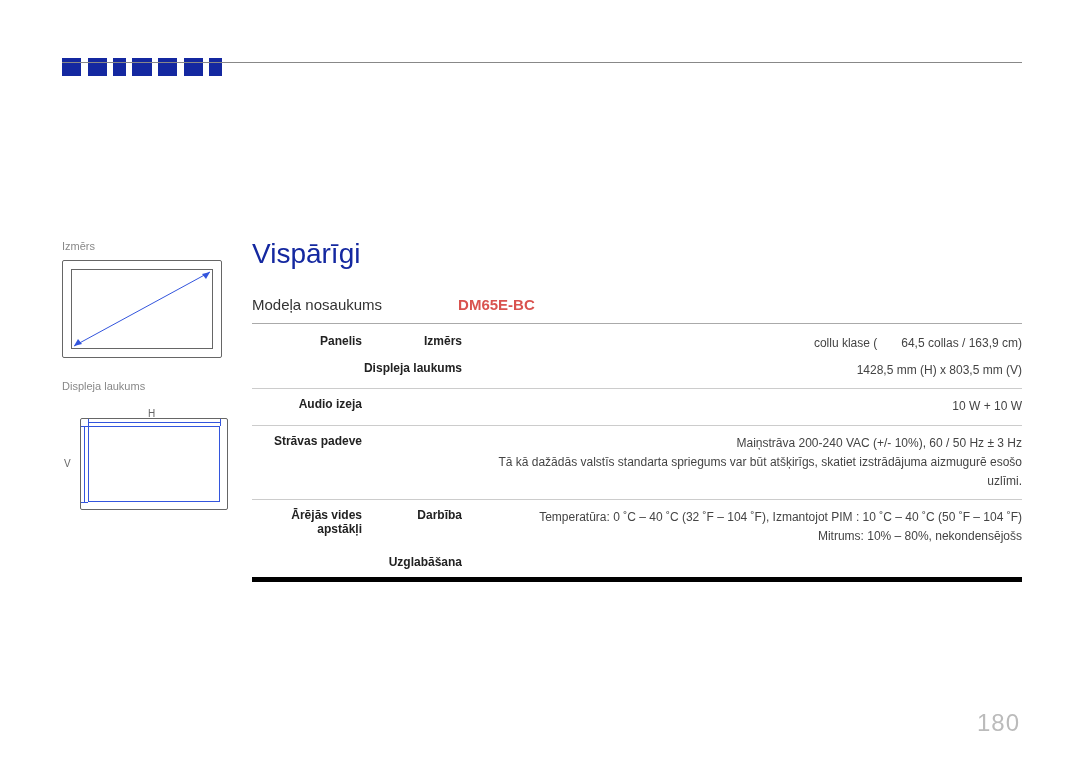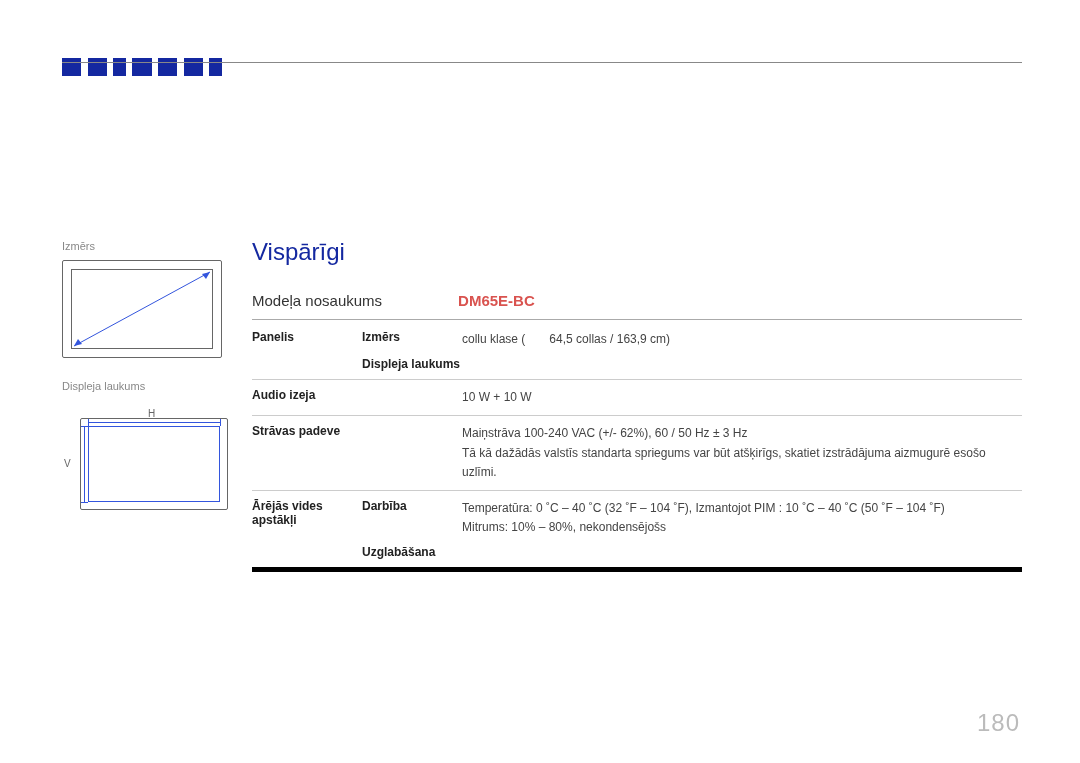--- a/index.html
+++ b/index.html
@@ -95,21 +95,21 @@
   .d2-v-tick2 { position:absolute; top:102px; left:19px; width:7px; height:0; border-top:1px solid #3355dd;}
   .d2-v-label { position:absolute; top:58px; left:2px; font-size:10px; color:#666;}
 
   .main {
     position: absolute;
     left: 252px;
     right: 58px;
     top: 238px;
   }
   .title {
-    font-size: 24px;
+    font-size: 28px;
     font-weight: 400;
     color: #1428a0;
     margin-bottom: 20px;
   }
   .model-row {
     display: flex;
     align-items: baseline;
     gap: 76px;
     border-bottom: 1px solid #aaa;
     padding: 6px 0 10px 0;
@@ -121,20 +121,21 @@
   }
   .model-name-value {
     font-size: 15px;
     font-weight: bold;
     color: #d9534f;
   }
 
   .spec-table {
     width: 100%;
     font-size: 12px;
+    text-align: right;
   }
   .spec-row {
     display: grid;
     grid-template-columns: 110px 100px 1fr;
     padding: 8px 0;
     border-bottom: 1px solid #ccc;
     align-items: start;
   }
   .spec-cat { font-weight: bold; color: #222; }
   .spec-key { color: #222; font-weight: bold; }
@@ -194,33 +195,34 @@
 
     <div style="border-bottom:1px solid #ccc;">
       <div class="spec-row" style="border-bottom:none; padding-bottom:4px;">
         <div class="spec-cat">Panelis</div>
         <div class="spec-key">Izmērs</div>
         <div class="spec-val">collu klase (  64,5 collas / 163,9 cm)</div>
       </div>
       <div class="spec-row" style="border-bottom:none; padding-top:4px;">
         <div></div>
         <div class="spec-key">Displeja laukums</div>
+        <div class="spec-val">1428,5 mm (H) x 803,5 mm (V)</div>
       </div>
     </div>
 
     <div class="spec-row">
       <div class="spec-cat">Audio izeja</div>
       <div></div>
       <div class="spec-val">10 W + 10 W</div>
     </div>
 
     <div class="spec-row">
       <div class="spec-cat">Strāvas padeve</div>
       <div></div>
-      <div class="spec-val" style="white-space:pre-line;">Maiņstrāva 100-240 VAC (+/- 62%), 60 / 50 Hz ± 3 Hz
+      <div class="spec-val" style="white-space:pre-line;">Maiņstrāva 200-240 VAC (+/- 10%), 60 / 50 Hz ± 3 Hz
 Tā kā dažādās valstīs standarta spriegums var būt atšķirīgs, skatiet izstrādājuma aizmugurē esošo uzlīmi.</div>
     </div>
 
     <div style="border-bottom:5px solid #000000;">
       <div class="spec-row" style="border-bottom:none; padding-bottom:2px;">
         <div class="spec-cat" style="white-space:normal;">Ārējās vides apstākļi</div>
         <div class="spec-key">Darbība</div>
         <div class="spec-val" style="white-space:pre-line;">Temperatūra: 0 ˚C – 40 ˚C (32 ˚F – 104 ˚F), Izmantojot PIM : 10 ˚C – 40 ˚C (50 ˚F – 104 ˚F)
 Mitrums: 10% – 80%, nekondensējošs</div>
       </div>

